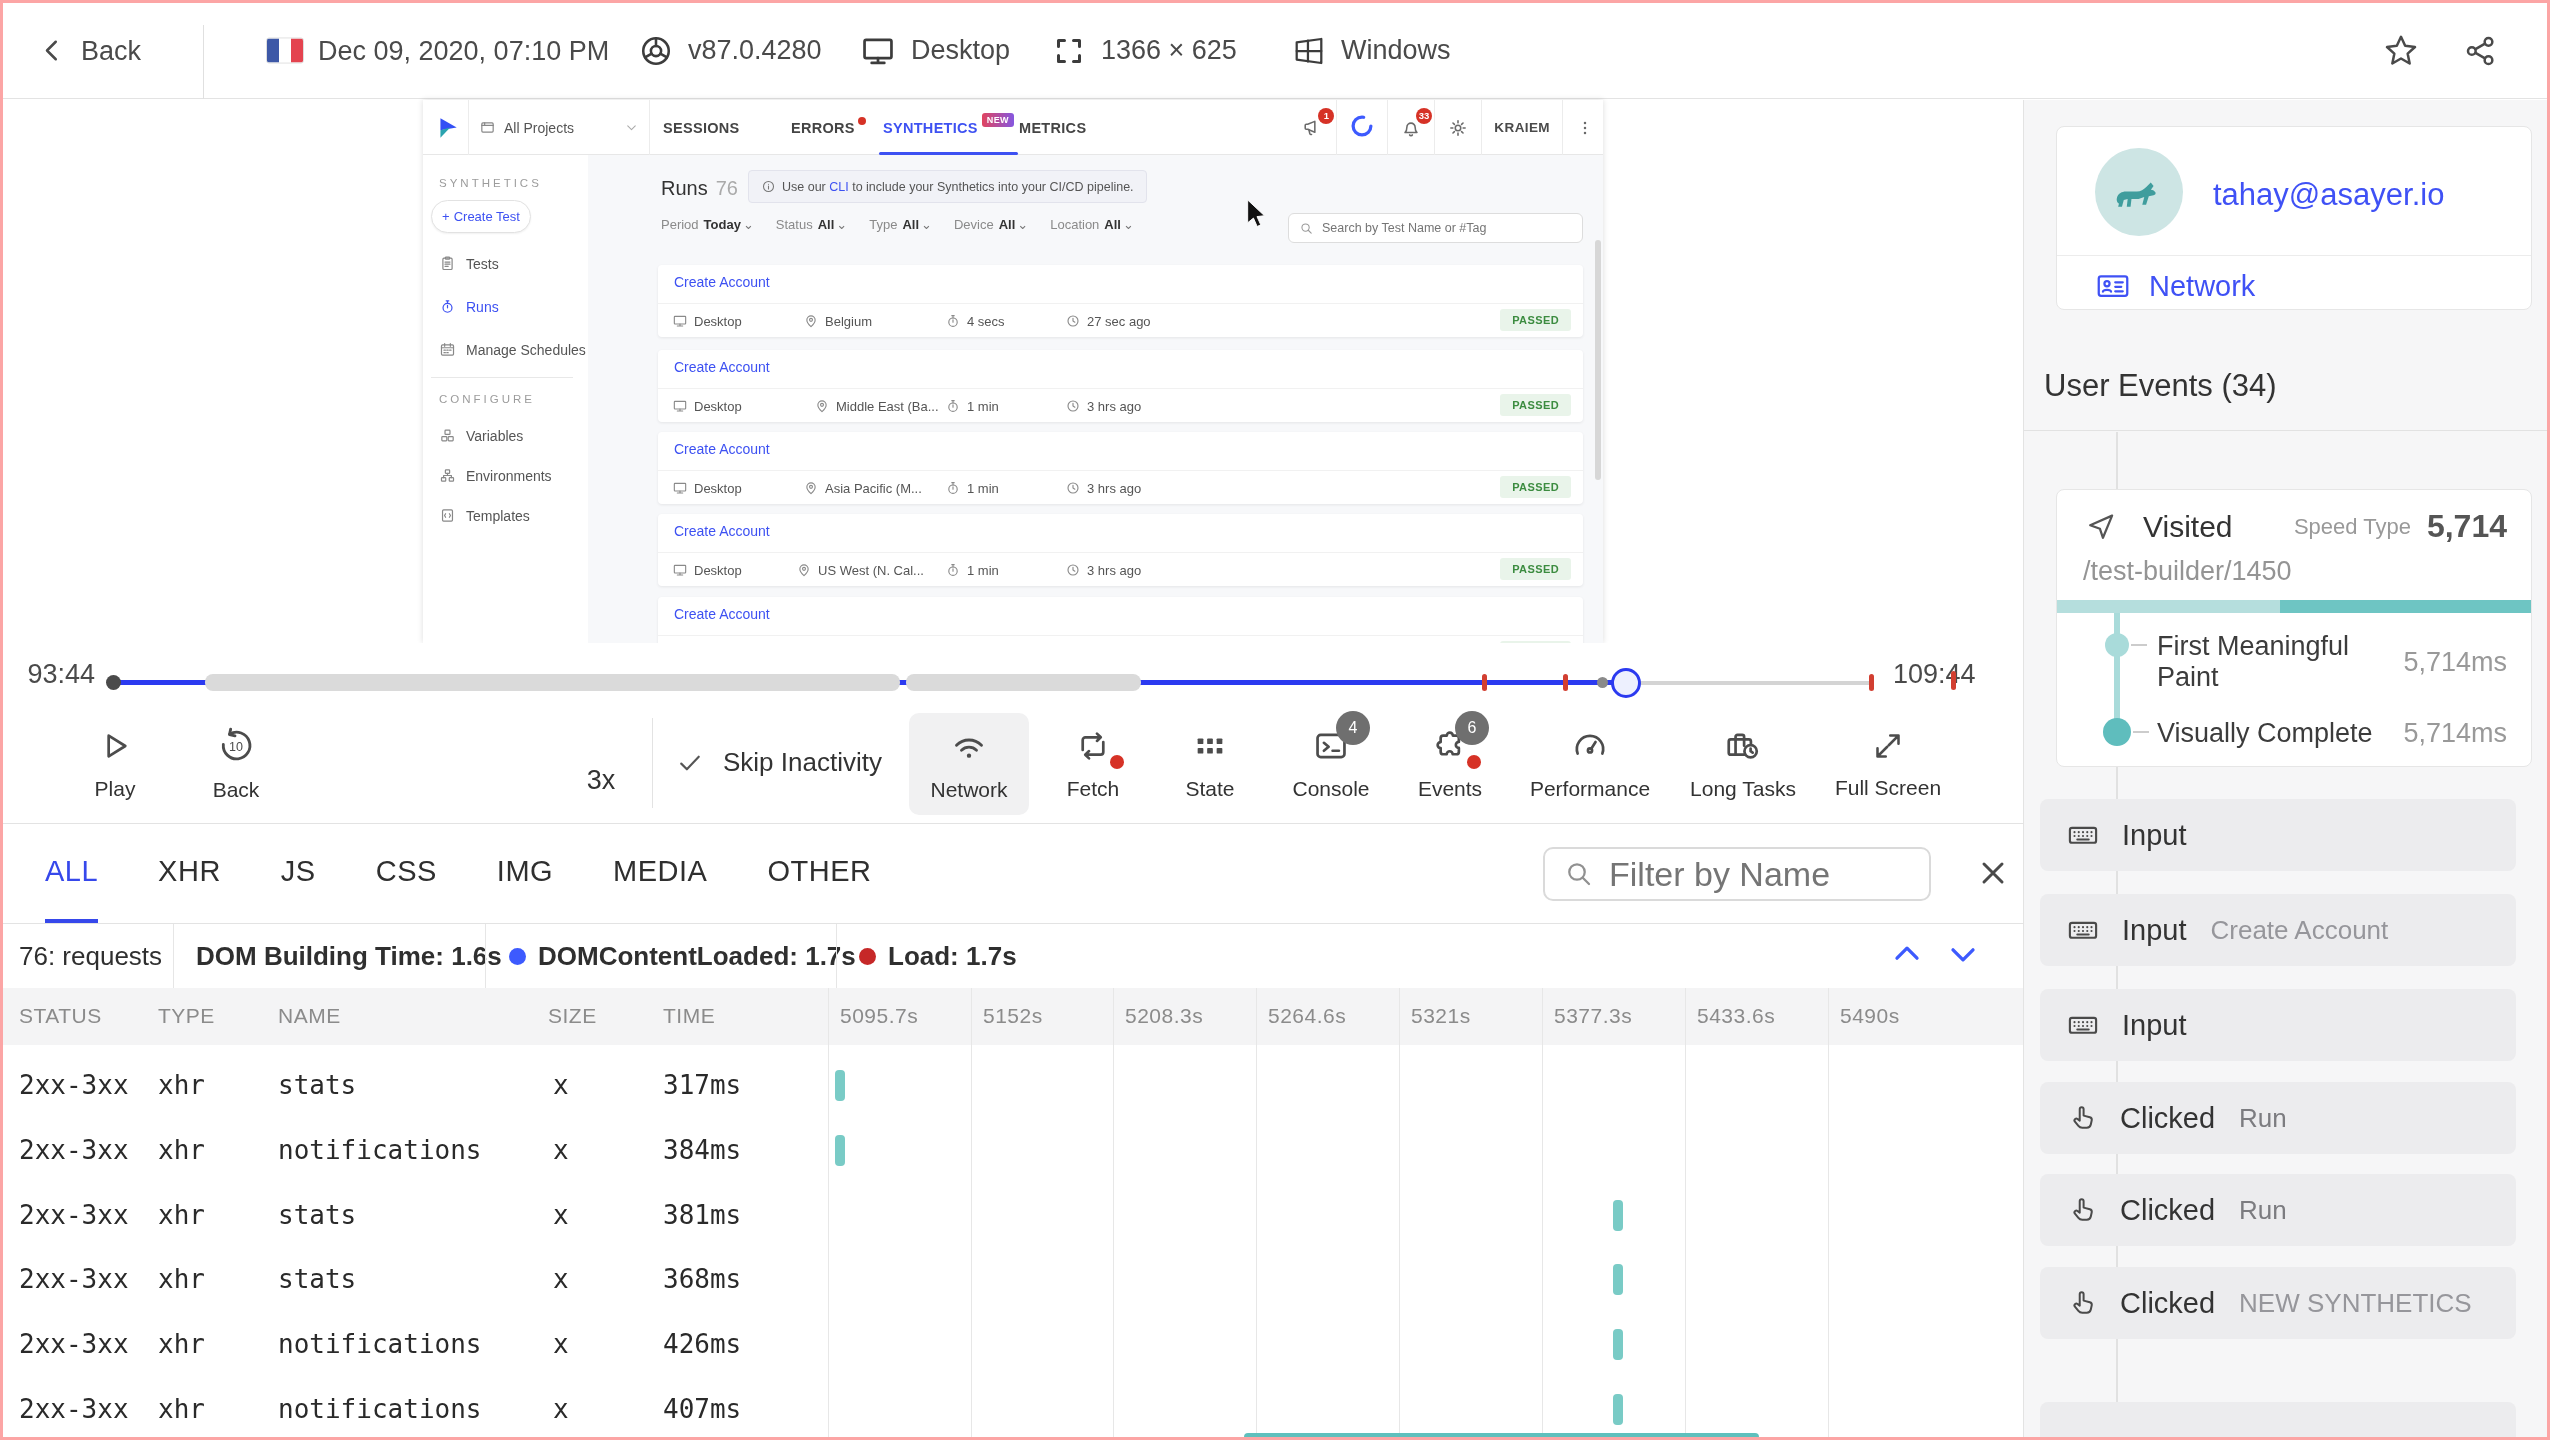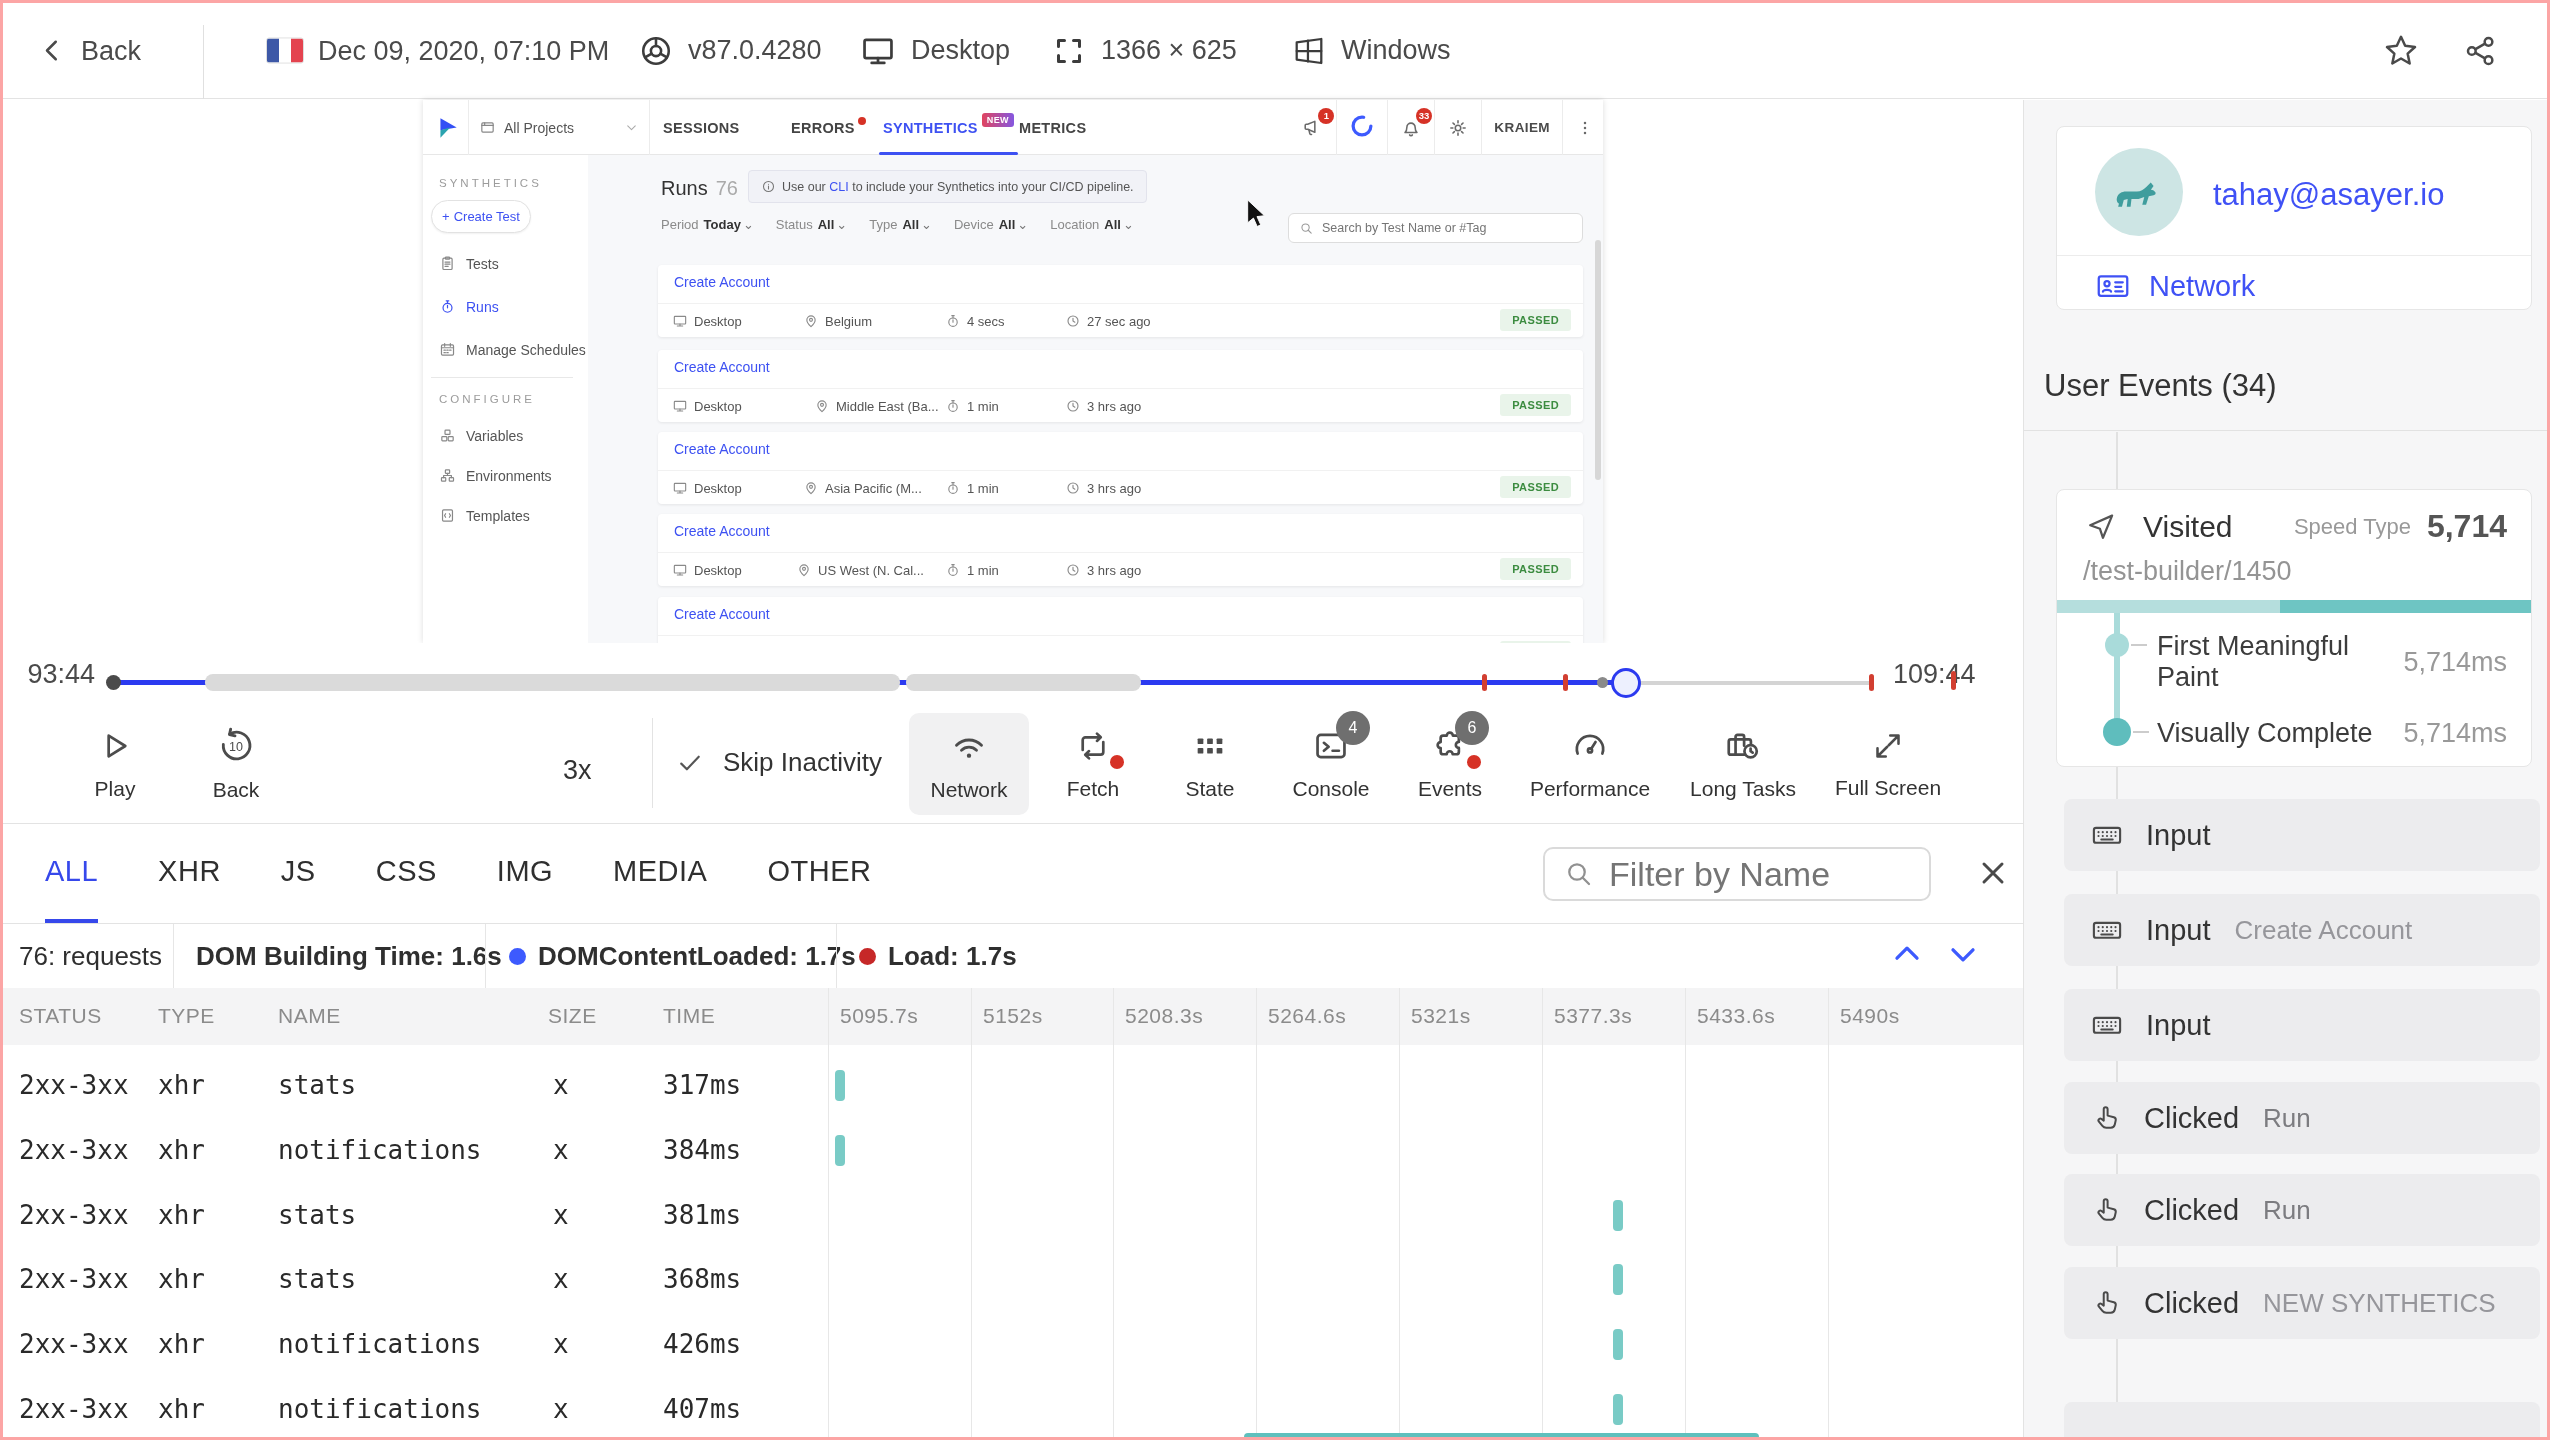--- a/index.html
+++ b/index.html
@@ -75,21 +75,21 @@
 
   
   .controls { position:absolute; left:0; top:700px; width:2020px; height:121px; background:#fff; border-bottom:1px solid #e3e3e3; }
   .ctrl { position:absolute; top:10px; width:120px; height:102px; display:flex; flex-direction:column; align-items:center; justify-content:center; gap:12px; color:#3c3c3c; cursor:pointer; }
   .ctrl .lb { font-size:21px; color:#333; }
   .ctrl .icw { position:relative; color:#4c4c4c; }
   .ctrl.on { background:#f1f1f2; border-radius:10px; }
   .nbadge { position:absolute; top:-16px; right:-20px; width:34px; height:34px; background:#6f6f6f; color:#fff; border-radius:50%; font-size:16px; line-height:34px; text-align:center; }
   .rdot2 { position:absolute; right:-12px; bottom:-4px; width:14px; height:14px; background:#d63226; border-radius:50%; }
   .csep { position:absolute; top:15px; height:90px; width:1px; background:#e3e3e3; }
-  .speed { position:absolute; left:560px; top:52px; width:76px; font-size:27px; color:#333; }
+  .speed { position:absolute; left:560px; top:62px; width:76px; text-align:center; font-size:27px; color:#333; }
   .skip { position:absolute; left:672px; top:44px; display:flex; align-items:center; gap:18px; font-size:26px; color:#333; cursor:pointer; }
 
   
   .nettabs { position:absolute; left:0; top:821px; width:2020px; height:100px; background:#fff; border-bottom:1px solid #e3e3e3; display:flex; align-items:stretch; padding-left:42px; gap:60px; }
   .ntab { display:flex; align-items:center; font-size:29px; font-weight:500; color:#2f2f2f; letter-spacing:.5px; cursor:pointer; border-bottom:4px solid transparent; }
   .ntab.active { color:#3648eb; border-bottom-color:#3648eb; }
   .nfilter { position:absolute; left:1540px; top:844px; width:388px; height:54px; border:2px solid #dadada; border-radius:10px; background:#fff; display:flex; align-items:center; gap:14px; padding:0 18px; color:#919191; }
   .nfilter input { border:none; outline:none; font-size:34px; color:#555; width:100%; font-family:inherit; background:transparent; }
   .nclose { position:absolute; left:1972px; top:852px; color:#4a4a4a; cursor:pointer; }
 
@@ -126,21 +126,21 @@
   .vrow1 .siv { font-size:32px; color:#555; font-weight:600; margin-left:16px; }
   .vurl { position:absolute; left:26px; top:66px; font-size:27px; color:#949494; }
   .vbar { position:absolute; left:0; right:0; top:110px; height:13px; display:flex; }
   .vbar .l { width:47%; background:#b5dedd; } .vbar .r { flex:1; background:#6ec5c3; }
   .vline { position:absolute; left:56px; top:123px; width:8px; height:130px; background:#a9dbda; }
   .mrow { position:absolute; left:0; right:24px; display:flex; align-items:center; }
   .mdot { position:absolute; border-radius:50%; }
   .mtick { position:absolute; width:16px; height:2px; background:#ccc; }
   .mlabel { font-size:27px; color:#3c3c3c; }
   .mval { margin-left:auto; font-size:27px; color:#999; }
-  .ecard { position:absolute; left:40px; width:476px; height:72px; background:#ececee; border-radius:8px; display:flex; align-items:center; padding:0 26px; gap:22px; cursor:pointer; }
+  .ecard { position:absolute; left:16px; width:476px; height:72px; background:#ececee; border-radius:8px; display:flex; align-items:center; padding:0 26px; gap:22px; cursor:pointer; }
   .ecard .ety { font-size:29px; color:#333; }
   .ecard .edt { font-size:26px; color:#96969b; margin-left:2px; }
   .ecard svg { color:#4a4a4a; flex:none; }
 </style>
 </head>
 <body>
 
 <svg width="0" height="0" style="position:absolute">
 <defs>
   <symbol id="i-chevl" viewBox="0 0 24 24">

